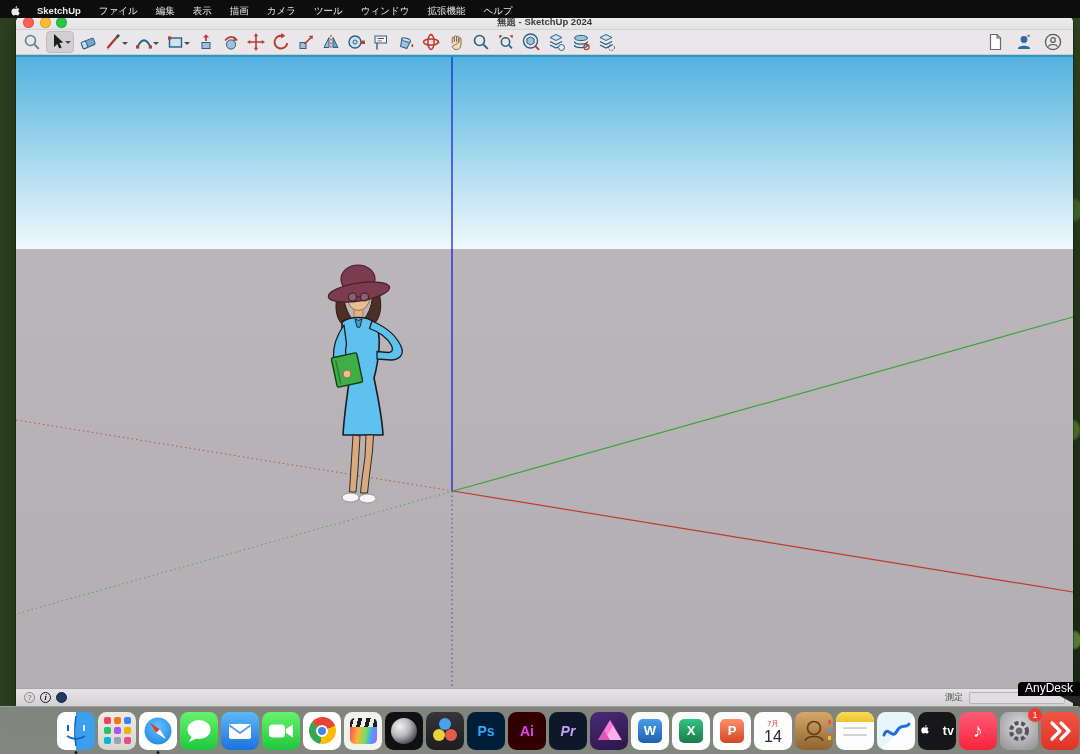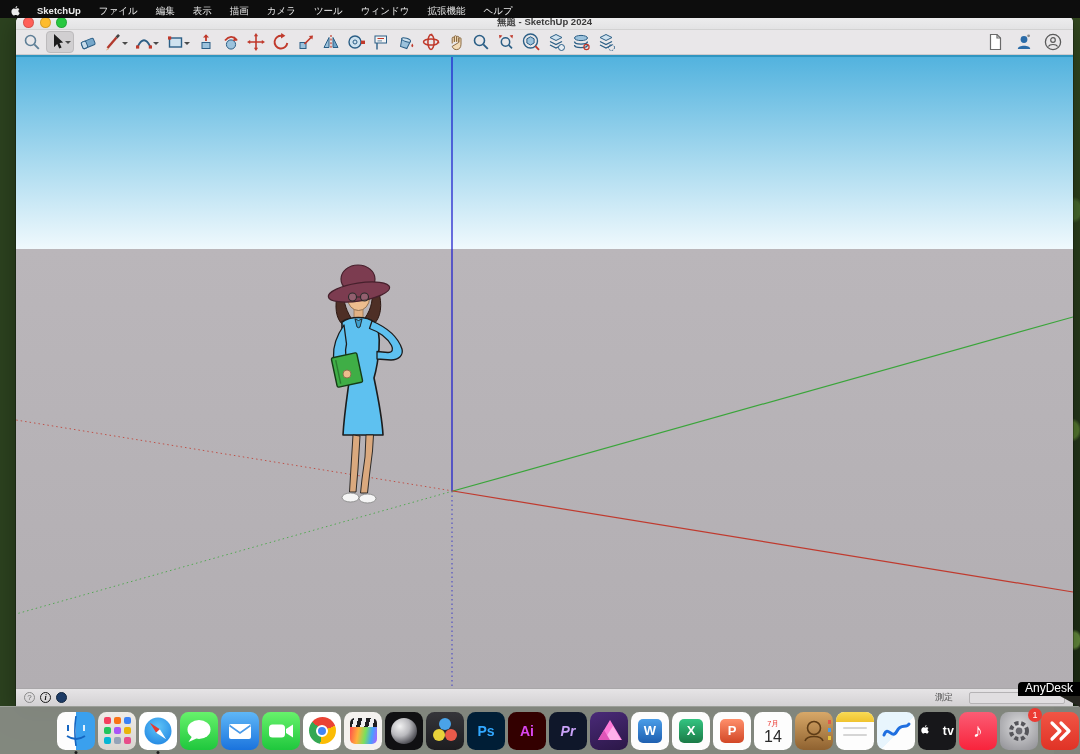--- a/index.html
+++ b/index.html
@@ -77,21 +77,21 @@
     border-top:1px solid #a9a7a9;
     display:flex; align-items:center; gap:5px; padding:0 8px;
     font-size:9px; color:#2a2a2a;
   }
   .sicon { width:11px; height:11px; border-radius:50%; text-align:center;
     line-height:10px; font-size:8px; flex:none; }
   .sicon.help { border:1px solid #8a8a8a; color:#6a6a6a; }
   .sicon.info { border:1.2px solid #1a1a1a; color:#111; font-weight:bold; font-family:"Liberation Serif",serif; font-style:italic; }
   .sicon.geo  { background:#1d3b66; border:1px solid #12263f; color:#cfe0f5; }
   .hint { white-space:nowrap; }
-  .measure { margin-left:auto; display:flex; align-items:center; gap:16px; }
+  .measure { margin-left:auto; display:flex; align-items:center; gap:6px; }
   .measure .mlabel { color:#4a4a4a; }
   .measure .mbox { width:96px; height:12px; background:#e0dee0;
     border:1px solid #b5b3b5; border-radius:2px; }
 
   
   .anydesk {
     position:absolute; right:0; top:682px; z-index:95;
     background:#000000; color:#fff; font-size:12px; line-height:11px;
     padding:1px 7px 2px 7px; border-radius:4px 0 0 0;
   }

